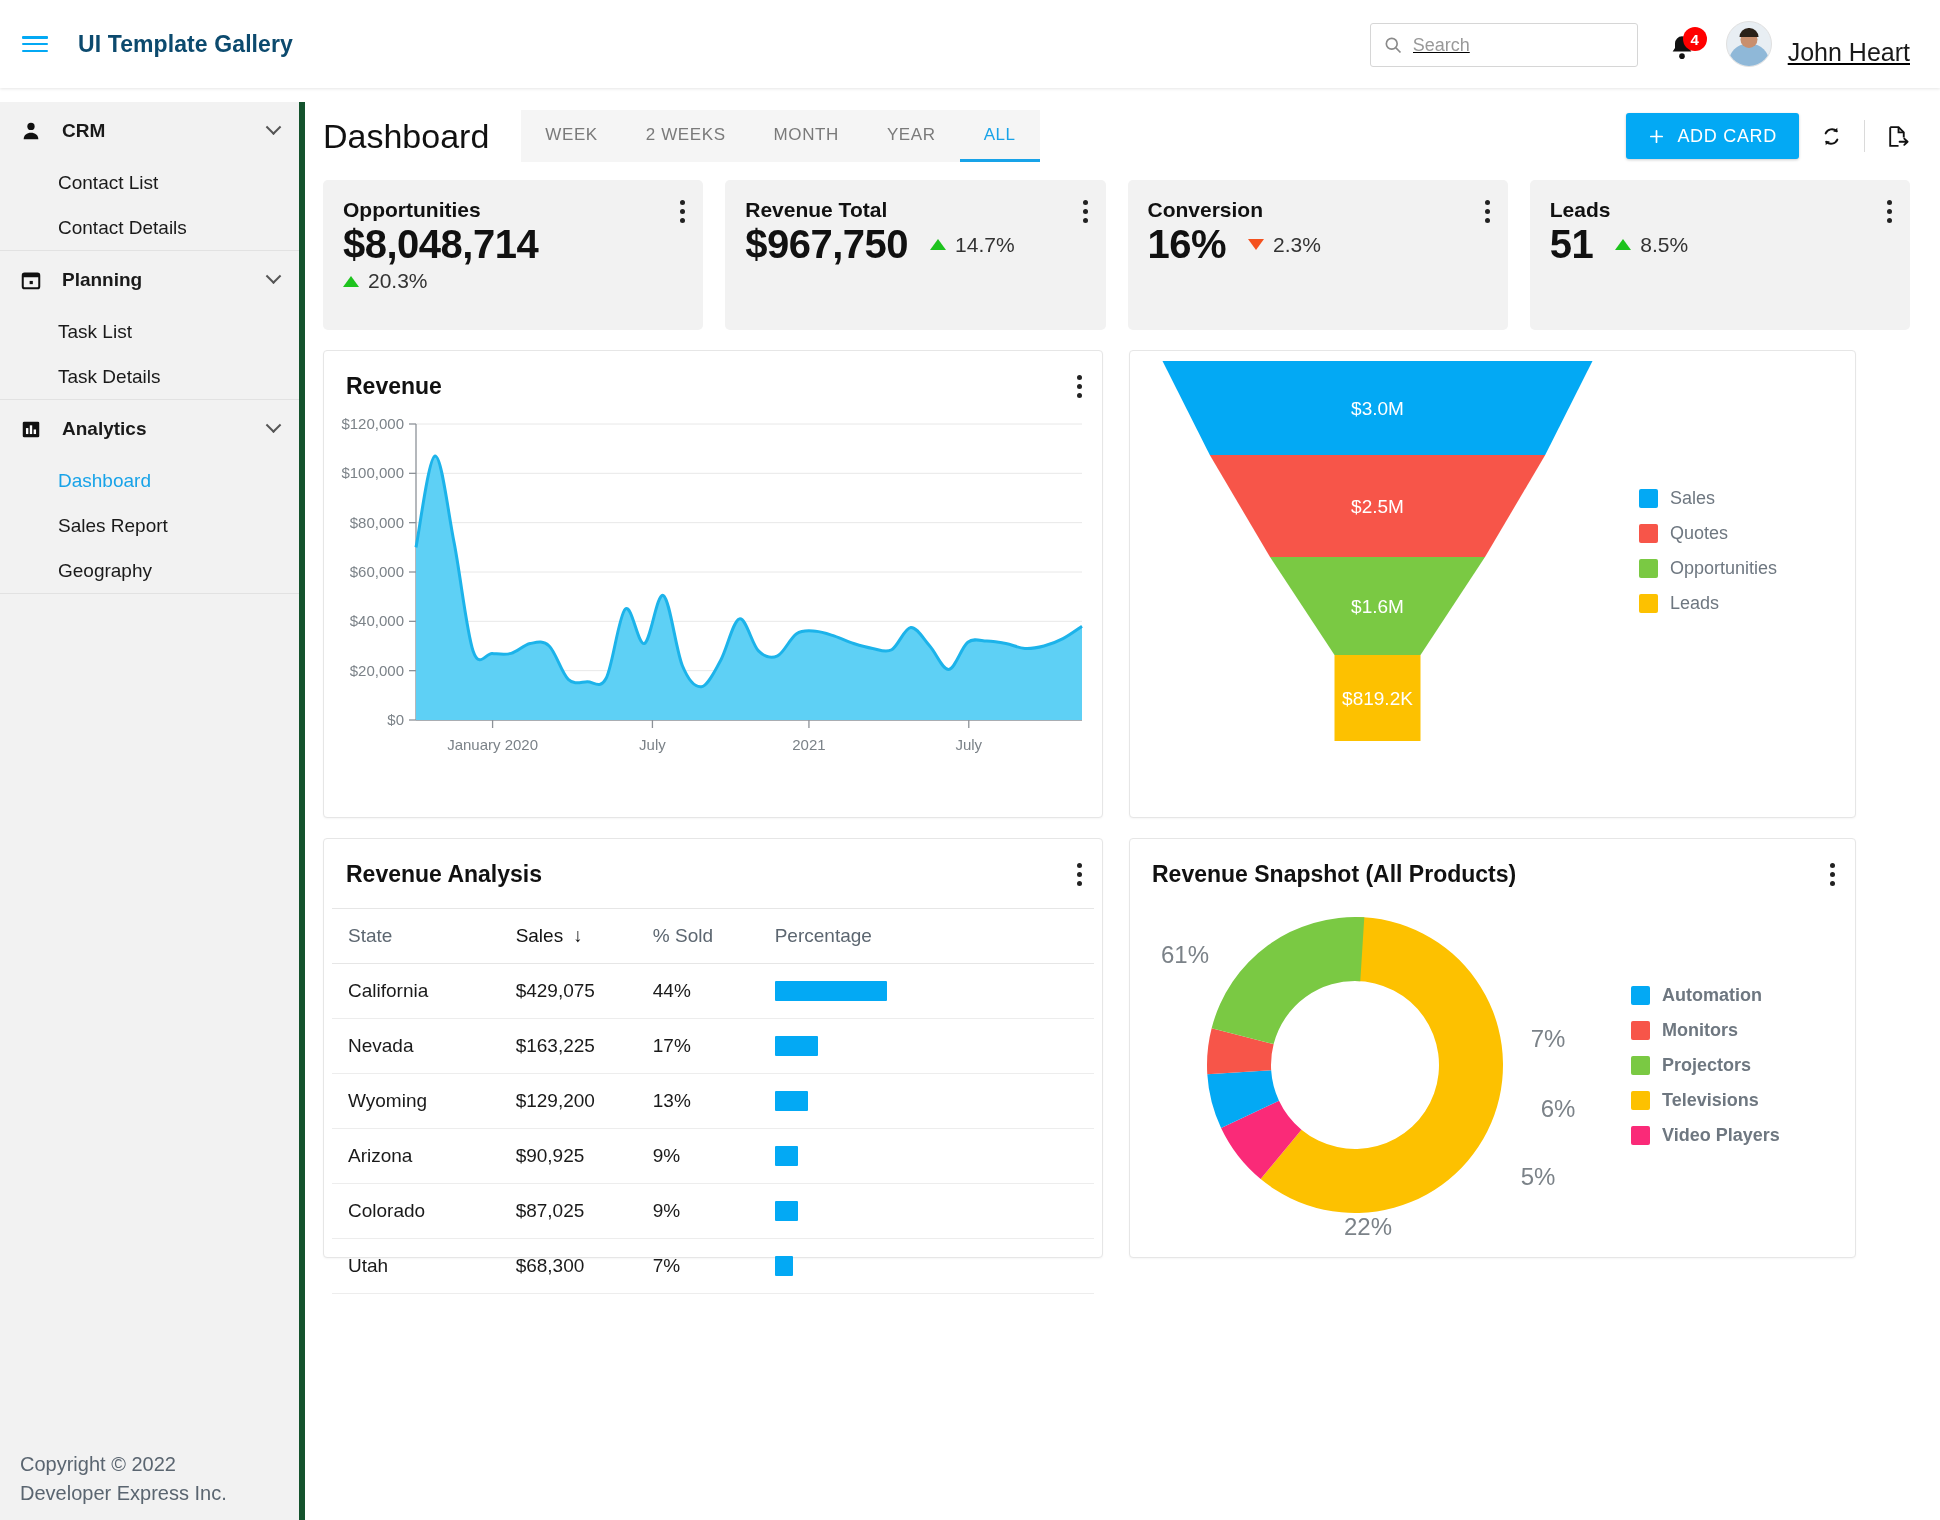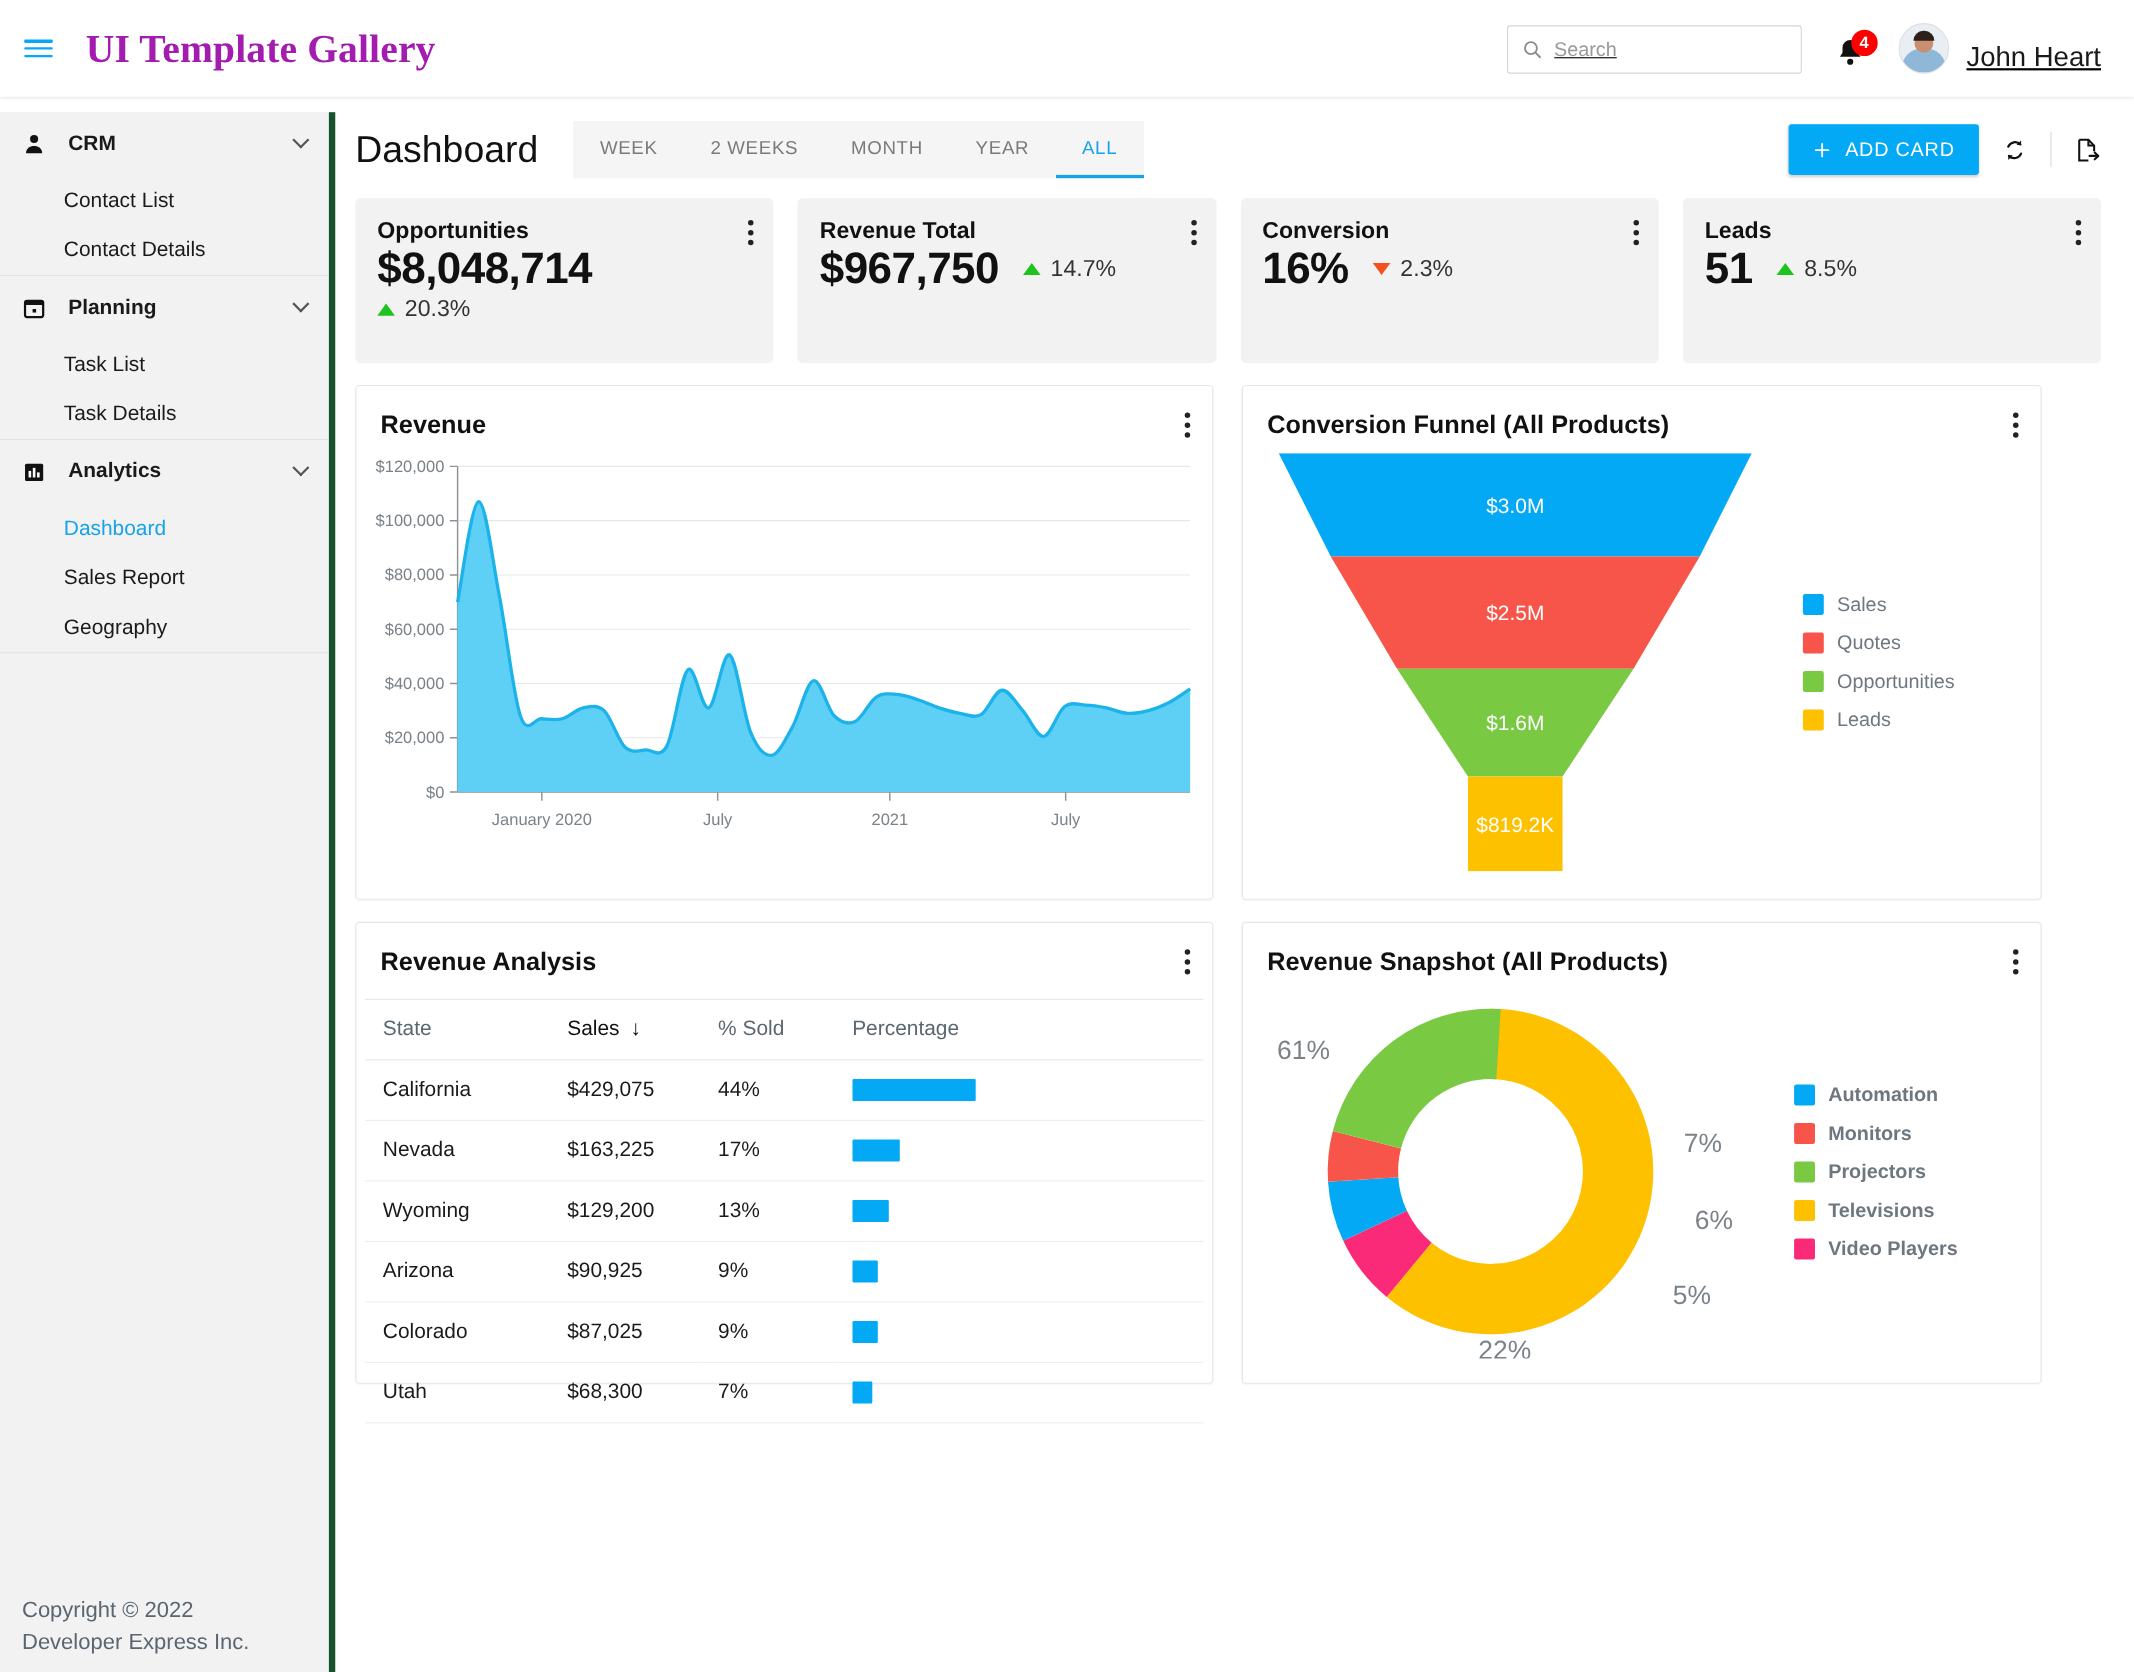--- a/index.html
+++ b/index.html
@@ -11,21 +11,21 @@
   }
   
   .header {
     position: absolute; top: 0; left: 0; width: 1940px; height: 88px;
     background: #ffffff; display: flex; align-items: center;
     box-shadow: 0 1px 3px rgba(0,0,0,0.10); z-index: 20;
   }
   .menu-btn { width: 26px; height: 20px; margin-left: 22px; cursor: pointer;
     display: flex; flex-direction: column; justify-content: space-between; padding: 2px 0;}
   .menu-btn span { display: block; height: 2.5px; background: #03a9f4; border-radius: 1px; }
-  .brand { margin-left: 30px; font-size: 36px; font-weight: bold; color: #a21caf; letter-spacing: 0.1px; font-family: Liberation Serif, serif;}
+  .brand { margin-left: 30px; font-size: 23px; font-weight: bold; color: #0c4a6e; letter-spacing: 0.1px;}
   .header-right { margin-left: auto; display: flex; align-items: flex-end; margin-right: 30px; text-decoration: underline; }
   .search-box {
     width: 268px; height: 44px; border: 1px solid #d6d6d6; border-radius: 3px;
     display: flex; align-items: center; padding: 0 12px; background: #fff;
   }
   .search-box svg { flex: 0 0 auto; }
   .search-input {
     border: none; outline: none; font-size: 18px; color: #333;
     margin-left: 10px; width: 200px; font-family: "Liberation Sans", sans-serif;
     background: transparent;
@@ -356,28 +356,20 @@
             <text x="484.94" y="348" text-anchor="middle" class="axis-label">2021</text>
             <line x1="644.78" y1="318" x2="644.78" y2="326" stroke="#8d9298" stroke-width="1.3"></line>
             <text x="644.78" y="348" text-anchor="middle" class="axis-label">July</text>
             <path d="M 92 145.33333333333331 C 95.17142857142858 130.1222222222222 104.68571428571428 54.88888888888888 111.02857142857142 54.06666666666666 C 117.37142857142857 53.24444444444445 123.71428571428571 107.92222222222222 130.05714285714285 140.4 C 136.4 172.8777777777778 142.74285714285713 230.43333333333334 149.0857142857143 248.93333333333334 C 155.42857142857144 267.43333333333334 161.77142857142854 250.98888888888888 168.1142857142857 251.39999999999998 C 174.45714285714286 251.81111111111107 180.79999999999998 253.04444444444442 187.14285714285714 251.39999999999998 C 193.4857142857143 249.75555555555553 199.82857142857142 242.76666666666665 206.17142857142858 241.53333333333333 C 212.51428571428573 240.3 218.8571428571429 238.0388888888889 225.20000000000002 244 C 231.54285714285714 249.9611111111111 237.8857142857143 271.3388888888889 244.22857142857143 277.3 C 250.57142857142856 283.2611111111111 256.9142857142857 279.97222222222223 263.25714285714287 279.76666666666665 C 269.6 279.5611111111111 275.9428571428571 288.19444444444446 282.2857142857143 276.06666666666666 C 288.62857142857143 263.93888888888887 294.97142857142853 212.75555555555556 301.3142857142857 207 C 307.65714285714284 201.24444444444444 314 243.79444444444445 320.34285714285716 241.53333333333333 C 326.6857142857143 239.2722222222222 333.0285714285714 189.73333333333335 339.37142857142857 193.43333333333334 C 345.7142857142857 197.13333333333333 352.0571428571429 248.52222222222224 358.40000000000003 263.73333333333335 C 364.7428571428572 278.94444444444446 371.08571428571423 285.52222222222224 377.4285714285714 284.7 C 383.77142857142854 283.87777777777774 390.1142857142857 270.10555555555555 396.45714285714286 258.8 C 402.8 247.49444444444447 409.1428571428571 218.51111111111112 415.48571428571427 216.86666666666667 C 421.8285714285714 215.22222222222223 428.1714285714285 242.76666666666668 434.5142857142857 248.93333333333334 C 440.85714285714283 255.1 447.19999999999993 256.74444444444447 453.5428571428571 253.86666666666667 C 459.88571428571424 250.98888888888888 466.2285714285714 235.77777777777777 472.57142857142856 231.66666666666666 C 478.9142857142857 227.55555555555554 485.2571428571428 228.7888888888889 491.59999999999997 229.2 C 497.9428571428571 229.6111111111111 504.2857142857143 232.07777777777778 510.62857142857143 234.13333333333333 C 516.9714285714285 236.18888888888887 523.3142857142857 239.47777777777776 529.6571428571428 241.53333333333333 C 536 243.5888888888889 542.3428571428572 245.4388888888889 548.6857142857143 246.46666666666667 C 555.0285714285715 247.49444444444444 561.3714285714286 251.19444444444443 567.7142857142858 247.7 C 574.0571428571429 244.20555555555555 580.4 226.11666666666667 586.7428571428571 225.5 C 593.0857142857143 224.88333333333333 599.4285714285714 237.01111111111112 605.7714285714286 244 C 612.1142857142858 250.98888888888888 618.4571428571429 268.05 624.8000000000001 267.43333333333334 C 631.1428571428572 266.81666666666666 637.4857142857143 245.0277777777778 643.8285714285714 240.3 C 650.1714285714286 235.57222222222222 656.5142857142856 238.86111111111111 662.8571428571428 239.06666666666666 C 669.1999999999999 239.2722222222222 675.5428571428571 240.3 681.8857142857142 241.53333333333333 C 688.2285714285714 242.76666666666665 694.5714285714286 246.05555555555554 700.9142857142857 246.46666666666667 C 707.2571428571429 246.8777777777778 713.6 245.64444444444445 719.9428571428572 244 C 726.2857142857143 242.35555555555555 732.6285714285714 239.88888888888889 738.9714285714285 236.6 C 745.3142857142857 233.3111111111111 754.8285714285714 226.3222222222222 758 224.26666666666665 L 758 318 L 92 318 Z" fill="#5ed0f5"></path>
             <path d="M 92 145.33333333333331 C 95.17142857142858 130.1222222222222 104.68571428571428 54.88888888888888 111.02857142857142 54.06666666666666 C 117.37142857142857 53.24444444444445 123.71428571428571 107.92222222222222 130.05714285714285 140.4 C 136.4 172.8777777777778 142.74285714285713 230.43333333333334 149.0857142857143 248.93333333333334 C 155.42857142857144 267.43333333333334 161.77142857142854 250.98888888888888 168.1142857142857 251.39999999999998 C 174.45714285714286 251.81111111111107 180.79999999999998 253.04444444444442 187.14285714285714 251.39999999999998 C 193.4857142857143 249.75555555555553 199.82857142857142 242.76666666666665 206.17142857142858 241.53333333333333 C 212.51428571428573 240.3 218.8571428571429 238.0388888888889 225.20000000000002 244 C 231.54285714285714 249.9611111111111 237.8857142857143 271.3388888888889 244.22857142857143 277.3 C 250.57142857142856 283.2611111111111 256.9142857142857 279.97222222222223 263.25714285714287 279.76666666666665 C 269.6 279.5611111111111 275.9428571428571 288.19444444444446 282.2857142857143 276.06666666666666 C 288.62857142857143 263.93888888888887 294.97142857142853 212.75555555555556 301.3142857142857 207 C 307.65714285714284 201.24444444444444 314 243.79444444444445 320.34285714285716 241.53333333333333 C 326.6857142857143 239.2722222222222 333.0285714285714 189.73333333333335 339.37142857142857 193.43333333333334 C 345.7142857142857 197.13333333333333 352.0571428571429 248.52222222222224 358.40000000000003 263.73333333333335 C 364.7428571428572 278.94444444444446 371.08571428571423 285.52222222222224 377.4285714285714 284.7 C 383.77142857142854 283.87777777777774 390.1142857142857 270.10555555555555 396.45714285714286 258.8 C 402.8 247.49444444444447 409.1428571428571 218.51111111111112 415.48571428571427 216.86666666666667 C 421.8285714285714 215.22222222222223 428.1714285714285 242.76666666666668 434.5142857142857 248.93333333333334 C 440.85714285714283 255.1 447.19999999999993 256.74444444444447 453.5428571428571 253.86666666666667 C 459.88571428571424 250.98888888888888 466.2285714285714 235.77777777777777 472.57142857142856 231.66666666666666 C 478.9142857142857 227.55555555555554 485.2571428571428 228.7888888888889 491.59999999999997 229.2 C 497.9428571428571 229.6111111111111 504.2857142857143 232.07777777777778 510.62857142857143 234.13333333333333 C 516.9714285714285 236.18888888888887 523.3142857142857 239.47777777777776 529.6571428571428 241.53333333333333 C 536 243.5888888888889 542.3428571428572 245.4388888888889 548.6857142857143 246.46666666666667 C 555.0285714285715 247.49444444444444 561.3714285714286 251.19444444444443 567.7142857142858 247.7 C 574.0571428571429 244.20555555555555 580.4 226.11666666666667 586.7428571428571 225.5 C 593.0857142857143 224.88333333333333 599.4285714285714 237.01111111111112 605.7714285714286 244 C 612.1142857142858 250.98888888888888 618.4571428571429 268.05 624.8000000000001 267.43333333333334 C 631.1428571428572 266.81666666666666 637.4857142857143 245.0277777777778 643.8285714285714 240.3 C 650.1714285714286 235.57222222222222 656.5142857142856 238.86111111111111 662.8571428571428 239.06666666666666 C 669.1999999999999 239.2722222222222 675.5428571428571 240.3 681.8857142857142 241.53333333333333 C 688.2285714285714 242.76666666666665 694.5714285714286 246.05555555555554 700.9142857142857 246.46666666666667 C 707.2571428571429 246.8777777777778 713.6 245.64444444444445 719.9428571428572 244 C 726.2857142857143 242.35555555555555 732.6285714285714 239.88888888888889 738.9714285714285 236.6 C 745.3142857142857 233.3111111111111 754.8285714285714 226.3222222222222 758 224.26666666666665" fill="none" stroke="#1cb3ea" stroke-width="3"></path>
           </svg>
       </div>
     </div>
 
     <div class="panel" style="width:727px;height:468px;">
-      <div class="panel-hd">
-        <div class="panel-title">Conversion Funnel (All Products)</div>
-        <div class="dots">
-            <span></span>
-            <span></span>
-            <span></span>
-          </div>
-      </div>
       <div style="display:flex;align-items:center;height:400px;">
         <svg id="funnel-svg" width="495" height="380" viewBox="0 0 495 380">
             <polygon points="32.5,0 462.5,0 415.20000000000005,94 79.79999999999998,94" fill="#03a9f4"></polygon>
             <text x="247.5" y="54" text-anchor="middle" fill="#fff" font-size="19" font-family="&quot;Liberation Sans&quot;, sans-serif">$3.0M</text>
             <polygon points="79.79999999999998,94 415.20000000000005,94 355,196 140,196" fill="#f75549"></polygon>
             <text x="247.5" y="152" text-anchor="middle" fill="#fff" font-size="19" font-family="&quot;Liberation Sans&quot;, sans-serif">$2.5M</text>
             <polygon points="140,196 355,196 290.5,294 204.5,294" fill="#7ac943"></polygon>
             <text x="247.5" y="252" text-anchor="middle" fill="#fff" font-size="19" font-family="&quot;Liberation Sans&quot;, sans-serif">$1.6M</text>
             <polygon points="204.5,294 290.5,294 290.5,380 204.5,380" fill="#fdc100"></polygon>
             <text x="247.5" y="344" text-anchor="middle" fill="#fff" font-size="19" font-family="&quot;Liberation Sans&quot;, sans-serif">$819.2K</text>

